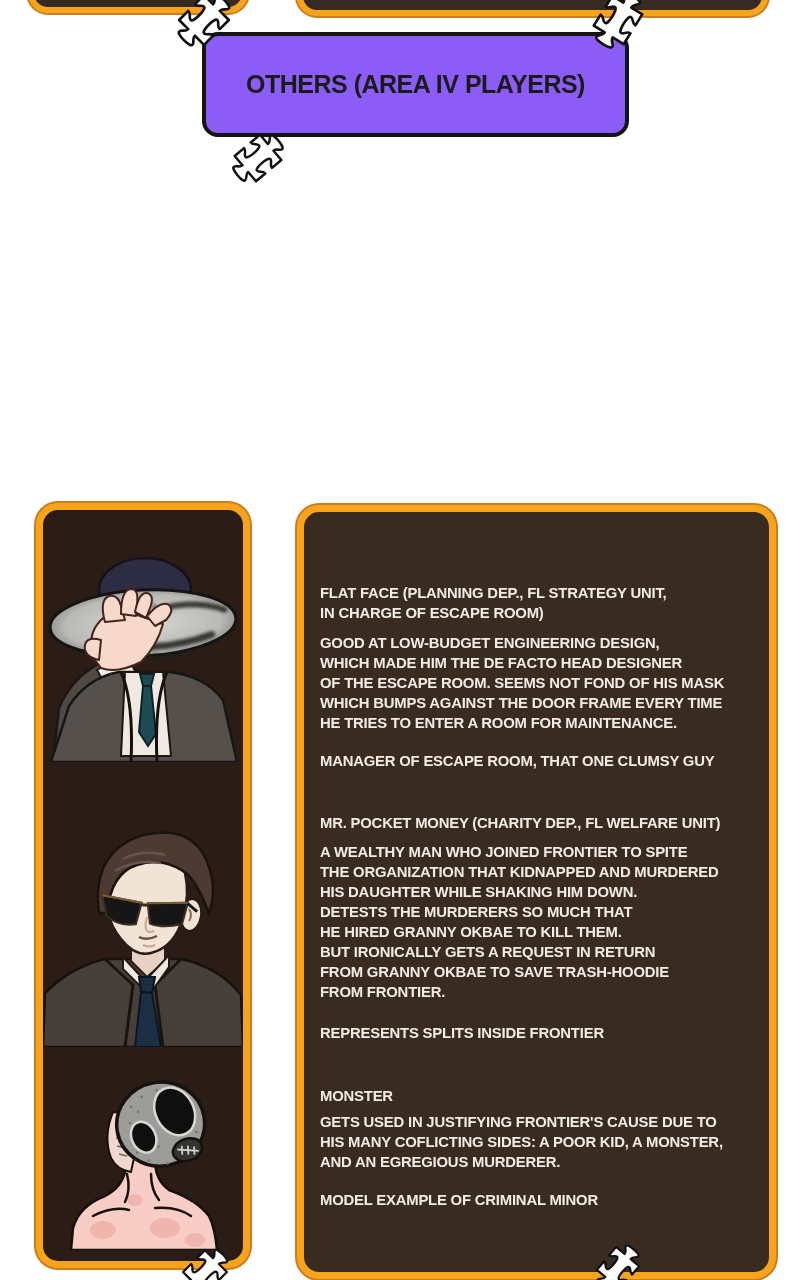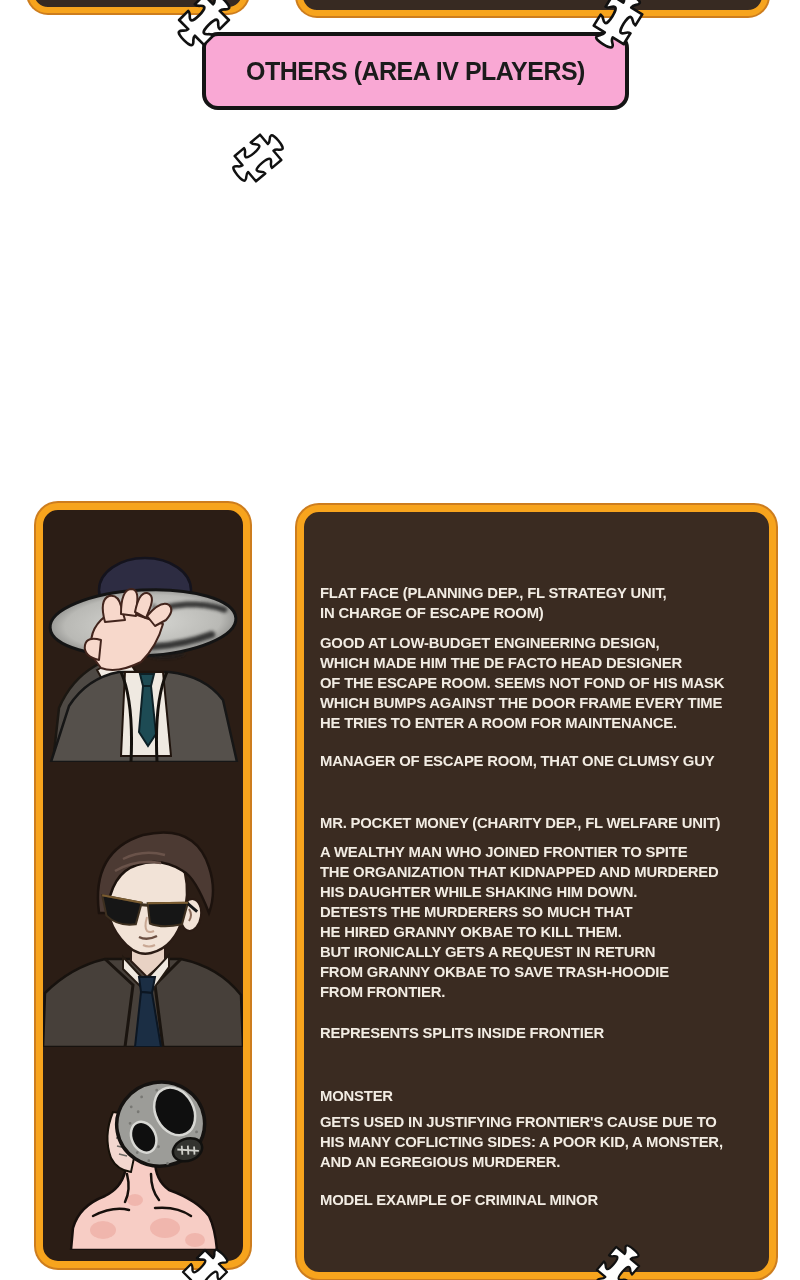--- a/index.html
+++ b/index.html
@@ -14,22 +14,22 @@
     background:#372a22;
     border:6px solid #f7a41d;
     box-shadow:0 0 0 2px #cd7d1e;
     border-radius:20px;
   }
   #top-left-box{left:28px;top:-44px;width:220px;height:57px;}
   #top-right-box{left:297px;top:-47px;width:471px;height:63px;}
 
   
   #title-box{
-    position:absolute;left:202px;top:32px;width:427px;height:78px;
-    box-sizing:border-box;background:#f9a8d4;border:4px solid #141414;
+    position:absolute;left:202px;top:32px;width:427px;height:105px;
+    box-sizing:border-box;background:#8b5cf6;border:4px solid #141414;
     border-radius:16px;display:flex;align-items:center;justify-content:center;
     z-index:3;
   }
   #title-box .title{
     font-size:26px;font-weight:700;color:#1b1b1b;letter-spacing:-0.5px;
     transform:scaleX(0.96);white-space:nowrap;
   }
 
   
   .puzzle{position:absolute;overflow:visible;z-index:6;}

